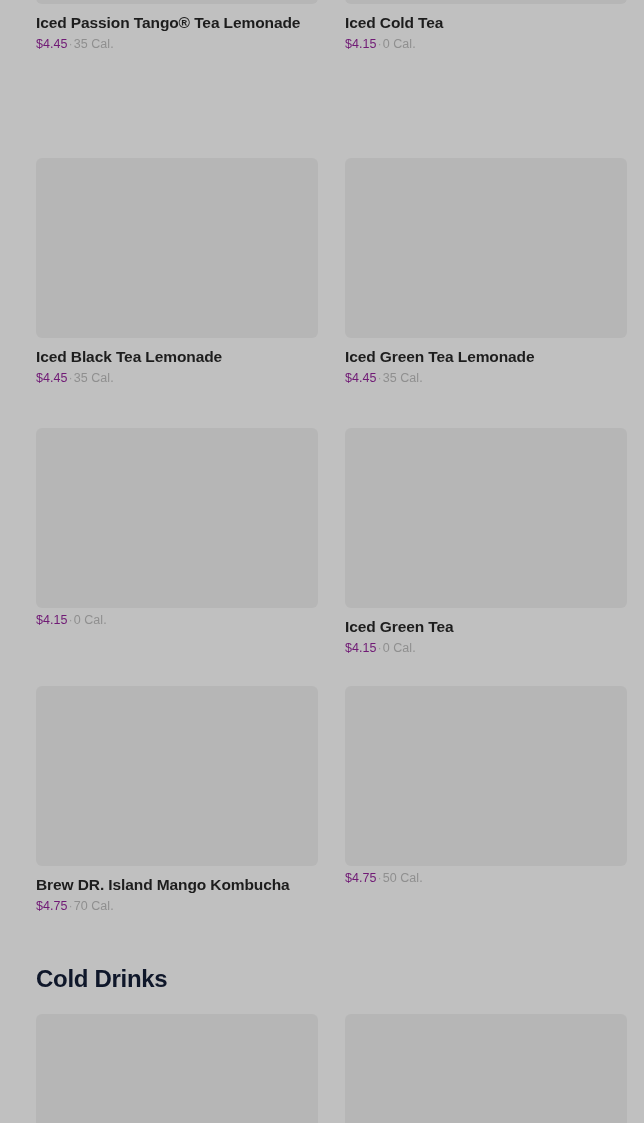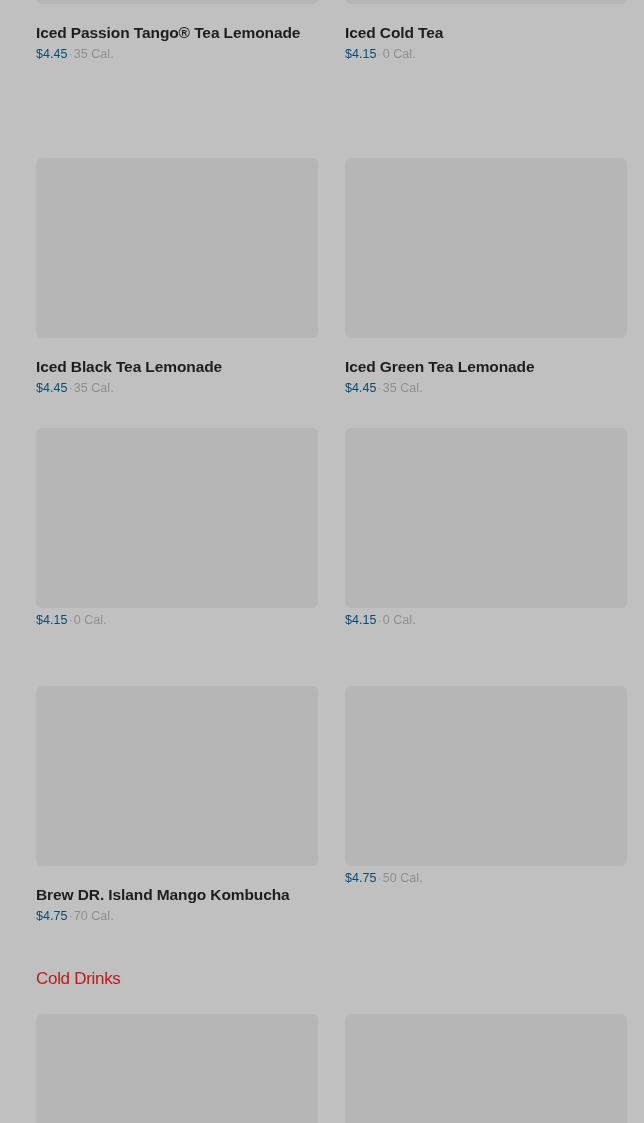--- a/index.html
+++ b/index.html
@@ -53,53 +53,53 @@
     border-radius: 0 0 6px 6px;
     background: #b6b6b6;
   }
 
   .card-image.clipped-bottom {
     height: 109px;
     border-radius: 6px 6px 0 0;
   }
 
   .card-title {
-    margin-top: 20px;
+    margin-top: 10px;
     font-size: 15.5px;
     font-weight: bold;
     color: #1d1d1d;
     line-height: 18px;
     letter-spacing: -0.1px;
     white-space: nowrap;
   }
 
   .card-meta {
     margin-top: 5px;
     font-size: 12.5px;
     line-height: 15px;
     color: #8f8f8f;
     letter-spacing: 0.05px;
   }
 
   .card-meta .price {
-    color: #0c4a6e;
+    color: #701a75;
   }
 
   .card-meta .sep {
     color: #9b9b9b;
     margin: 0 1px;
   }
 
   
   .section-heading {
     position: absolute;
     left: 36px;
-    font-size: 17px;
-    font-weight: normal;
-    color: #b91c1c;
+    font-size: 24px;
+    font-weight: bold;
+    color: #0f172a;
     letter-spacing: -0.3px;
     line-height: 28px;
   }
 
   
   #row-0 { top: -88px; }
   #row-1 { top: 158px; }
   #row-2 { top: 428px; }
   #row-3 { top: 686px; }
   #heading-cold { top: 965px; }
@@ -159,20 +159,21 @@
 
       <div class="card">
         <div class="card-image"></div>
         <div class="card-meta">
           <span class="price">$4.15</span><span class="sep">·</span><span>0 Cal.</span>
         </div>
       </div>
 
       <div class="card">
         <div class="card-image"></div>
+        <div class="card-title">Iced Green Tea</div>
         <div class="card-meta">
           <span class="price">$4.15</span><span class="sep">·</span><span>0 Cal.</span>
         </div>
       </div>
 
     </div>
   </div>
 
   <div class="grid" id="row-3">
     <div class="grid-row">

